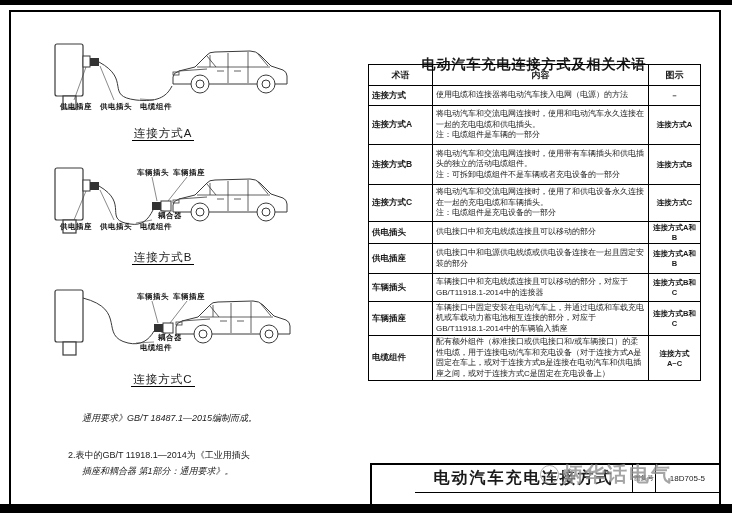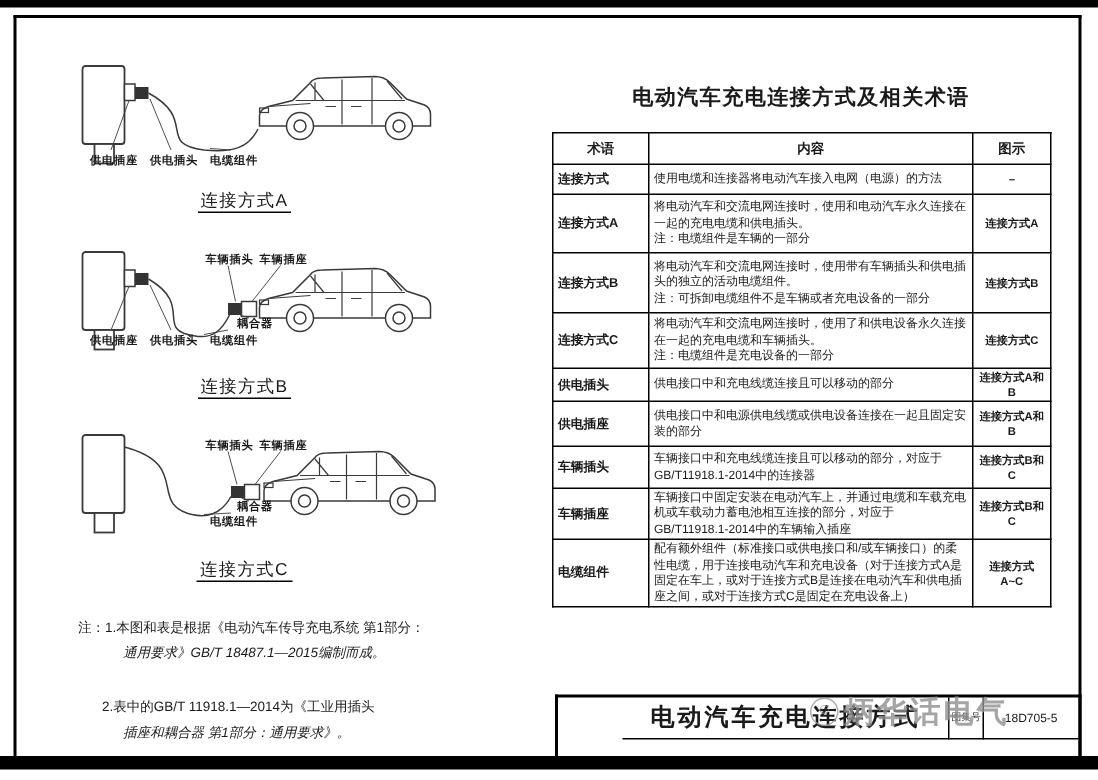--- a/index.html
+++ b/index.html
@@ -20,21 +20,21 @@
 
   
   .notes{position:absolute;left:52px;top:410px;width:268px;font-size:9px;line-height:16.5px;}
   .notes .l2{padding-left:30px;font-style:italic;}
   .notes .l3{padding-left:16px;margin-top:20px;}
   .notes .l4{padding-left:30px;font-style:italic;}
 
   
   .tbl-title{position:absolute;left:368px;top:56px;width:332px;text-align:center;
              font-size:14px;font-weight:bold;letter-spacing:1px;}
-  table.terms{position:absolute;left:368px;top:88px;width:332px;border-collapse:collapse;
+  table.terms{position:absolute;left:368px;top:64px;width:332px;border-collapse:collapse;
               table-layout:fixed;}
   table.terms th,table.terms td{border:1px solid #000;padding:1px 3px;vertical-align:middle;}
   table.terms th{font-size:9px;font-weight:bold;text-align:center;}
   td.c-term{font-size:8.5px;font-weight:600;}
   td.c-content{font-size:8px;line-height:1.3;white-space:pre-line;text-align:left;}
   td.c-ill{font-size:7.5px;font-weight:600;text-align:center;}
 
   
   .titleblock{position:absolute;left:370px;top:463px;width:351px;height:41px;
               border:2px solid #000;border-bottom:none;box-sizing:border-box;}
@@ -129,21 +129,20 @@
       <path d="M112,19 L118,41 M147,19 L130,41 M126,52 L121,50 M114,60 L96,61" stroke="#3a3a3a" stroke-width=".6"></path>
     </svg>
     <span class="lbl" style="left:97px;top:10px;">车辆插头</span>
     <span class="lbl" style="left:133px;top:10px;">车辆插座</span>
     <span class="lbl" style="left:118px;top:51px;">耦合器</span>
     <span class="lbl" style="left:100px;top:61px;">电缆组件</span>
     <div class="caption"><span>连接方式C</span></div>
   </div>
 
   <div class="notes">
-    <div class="l1">注：1.本图和表是根据《电动汽车传导充电系统  第1部分：</div>
     <div class="l2">通用要求》GB/T 18487.1—2015编制而成。</div>
     <div class="l3">2.表中的GB/T 11918.1—2014为《工业用插头</div>
     <div class="l4">插座和耦合器  第1部分：通用要求》。</div>
   </div>
 
   <div class="tbl-title">电动汽车充电连接方式及相关术语</div>
   <table class="terms">
     <colgroup>
         <col style="width:64px">
         <col style="width:216px">

